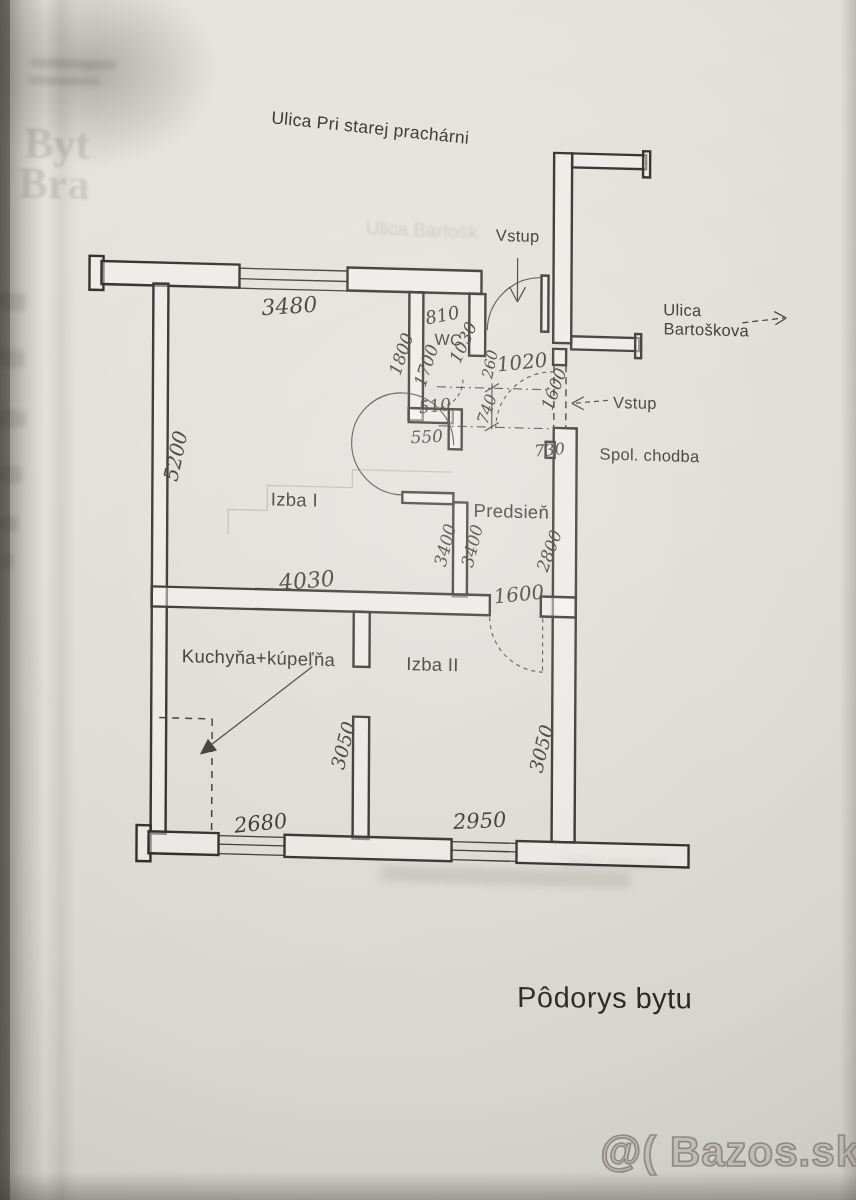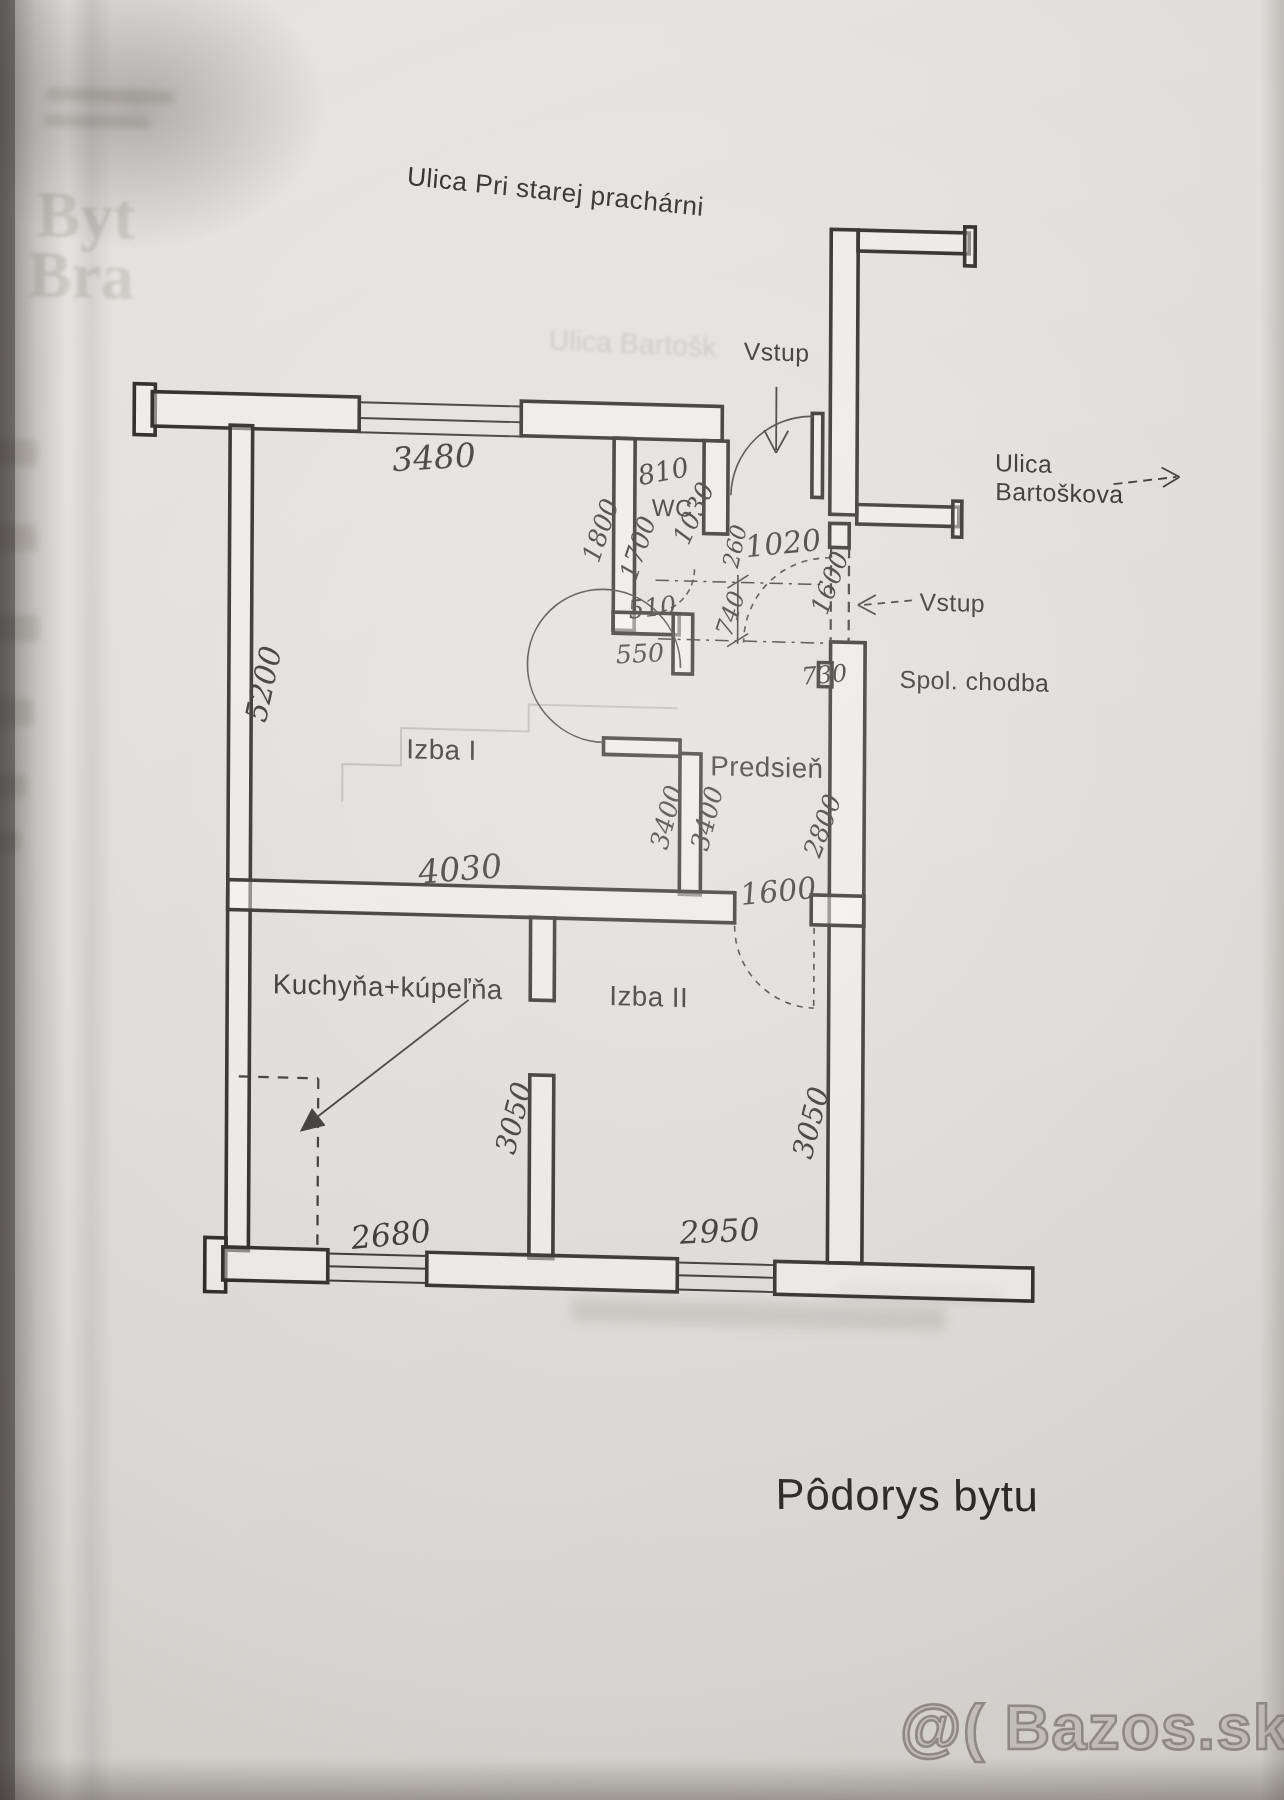--- a/index.html
+++ b/index.html
@@ -1,18 +1,18 @@
 <!DOCTYPE html>
 <html style="--ink: #23211d; --paper: #dedcd6; --watermark_gray: #8f8b84;"><head>
 <meta charset="utf-8">
 <style>
   html,body{margin:0;padding:0;background:#8a8680;}
   .photo{position:relative;width:856px;height:1200px;overflow:hidden;
     background:linear-gradient(160deg,#e6e4df 0%,#dedcd6 40%,#d4d2cc 100%);
-    font-family:"Liberation Sans",sans-serif;}
+    font-family:"Liberation Sans",sans-serif;text-align:right;}
   .vignette{position:absolute;inset:0;pointer-events:none;
     background:radial-gradient(120% 90% at 52% 42%, rgba(255,255,255,.30) 0%, rgba(255,255,255,0) 55%, rgba(70,65,58,.14) 100%);}
   .shade-left{position:absolute;left:0;top:0;width:44px;height:100%;pointer-events:none;
     background:linear-gradient(90deg, rgba(44,40,36,.50) 0%, rgba(44,40,36,.16) 55%, rgba(44,40,36,0) 100%);}
   .shade-left2{position:absolute;left:0;top:0;width:10px;height:100%;background:rgba(30,28,25,.40);pointer-events:none;}
   .crease{position:absolute;left:46px;top:0;width:30px;height:100%;pointer-events:none;
     background:linear-gradient(90deg, rgba(0,0,0,0) 0%, rgba(0,0,0,.07) 50%, rgba(0,0,0,0) 100%);}
   .shade-topleft{position:absolute;left:-80px;top:-60px;width:340px;height:260px;pointer-events:none;
     background:radial-gradient(closest-side, rgba(50,46,42,.30), rgba(50,46,42,0) 75%);}
   .shade-bottom{position:absolute;left:0;bottom:0;width:100%;height:28px;pointer-events:none;

